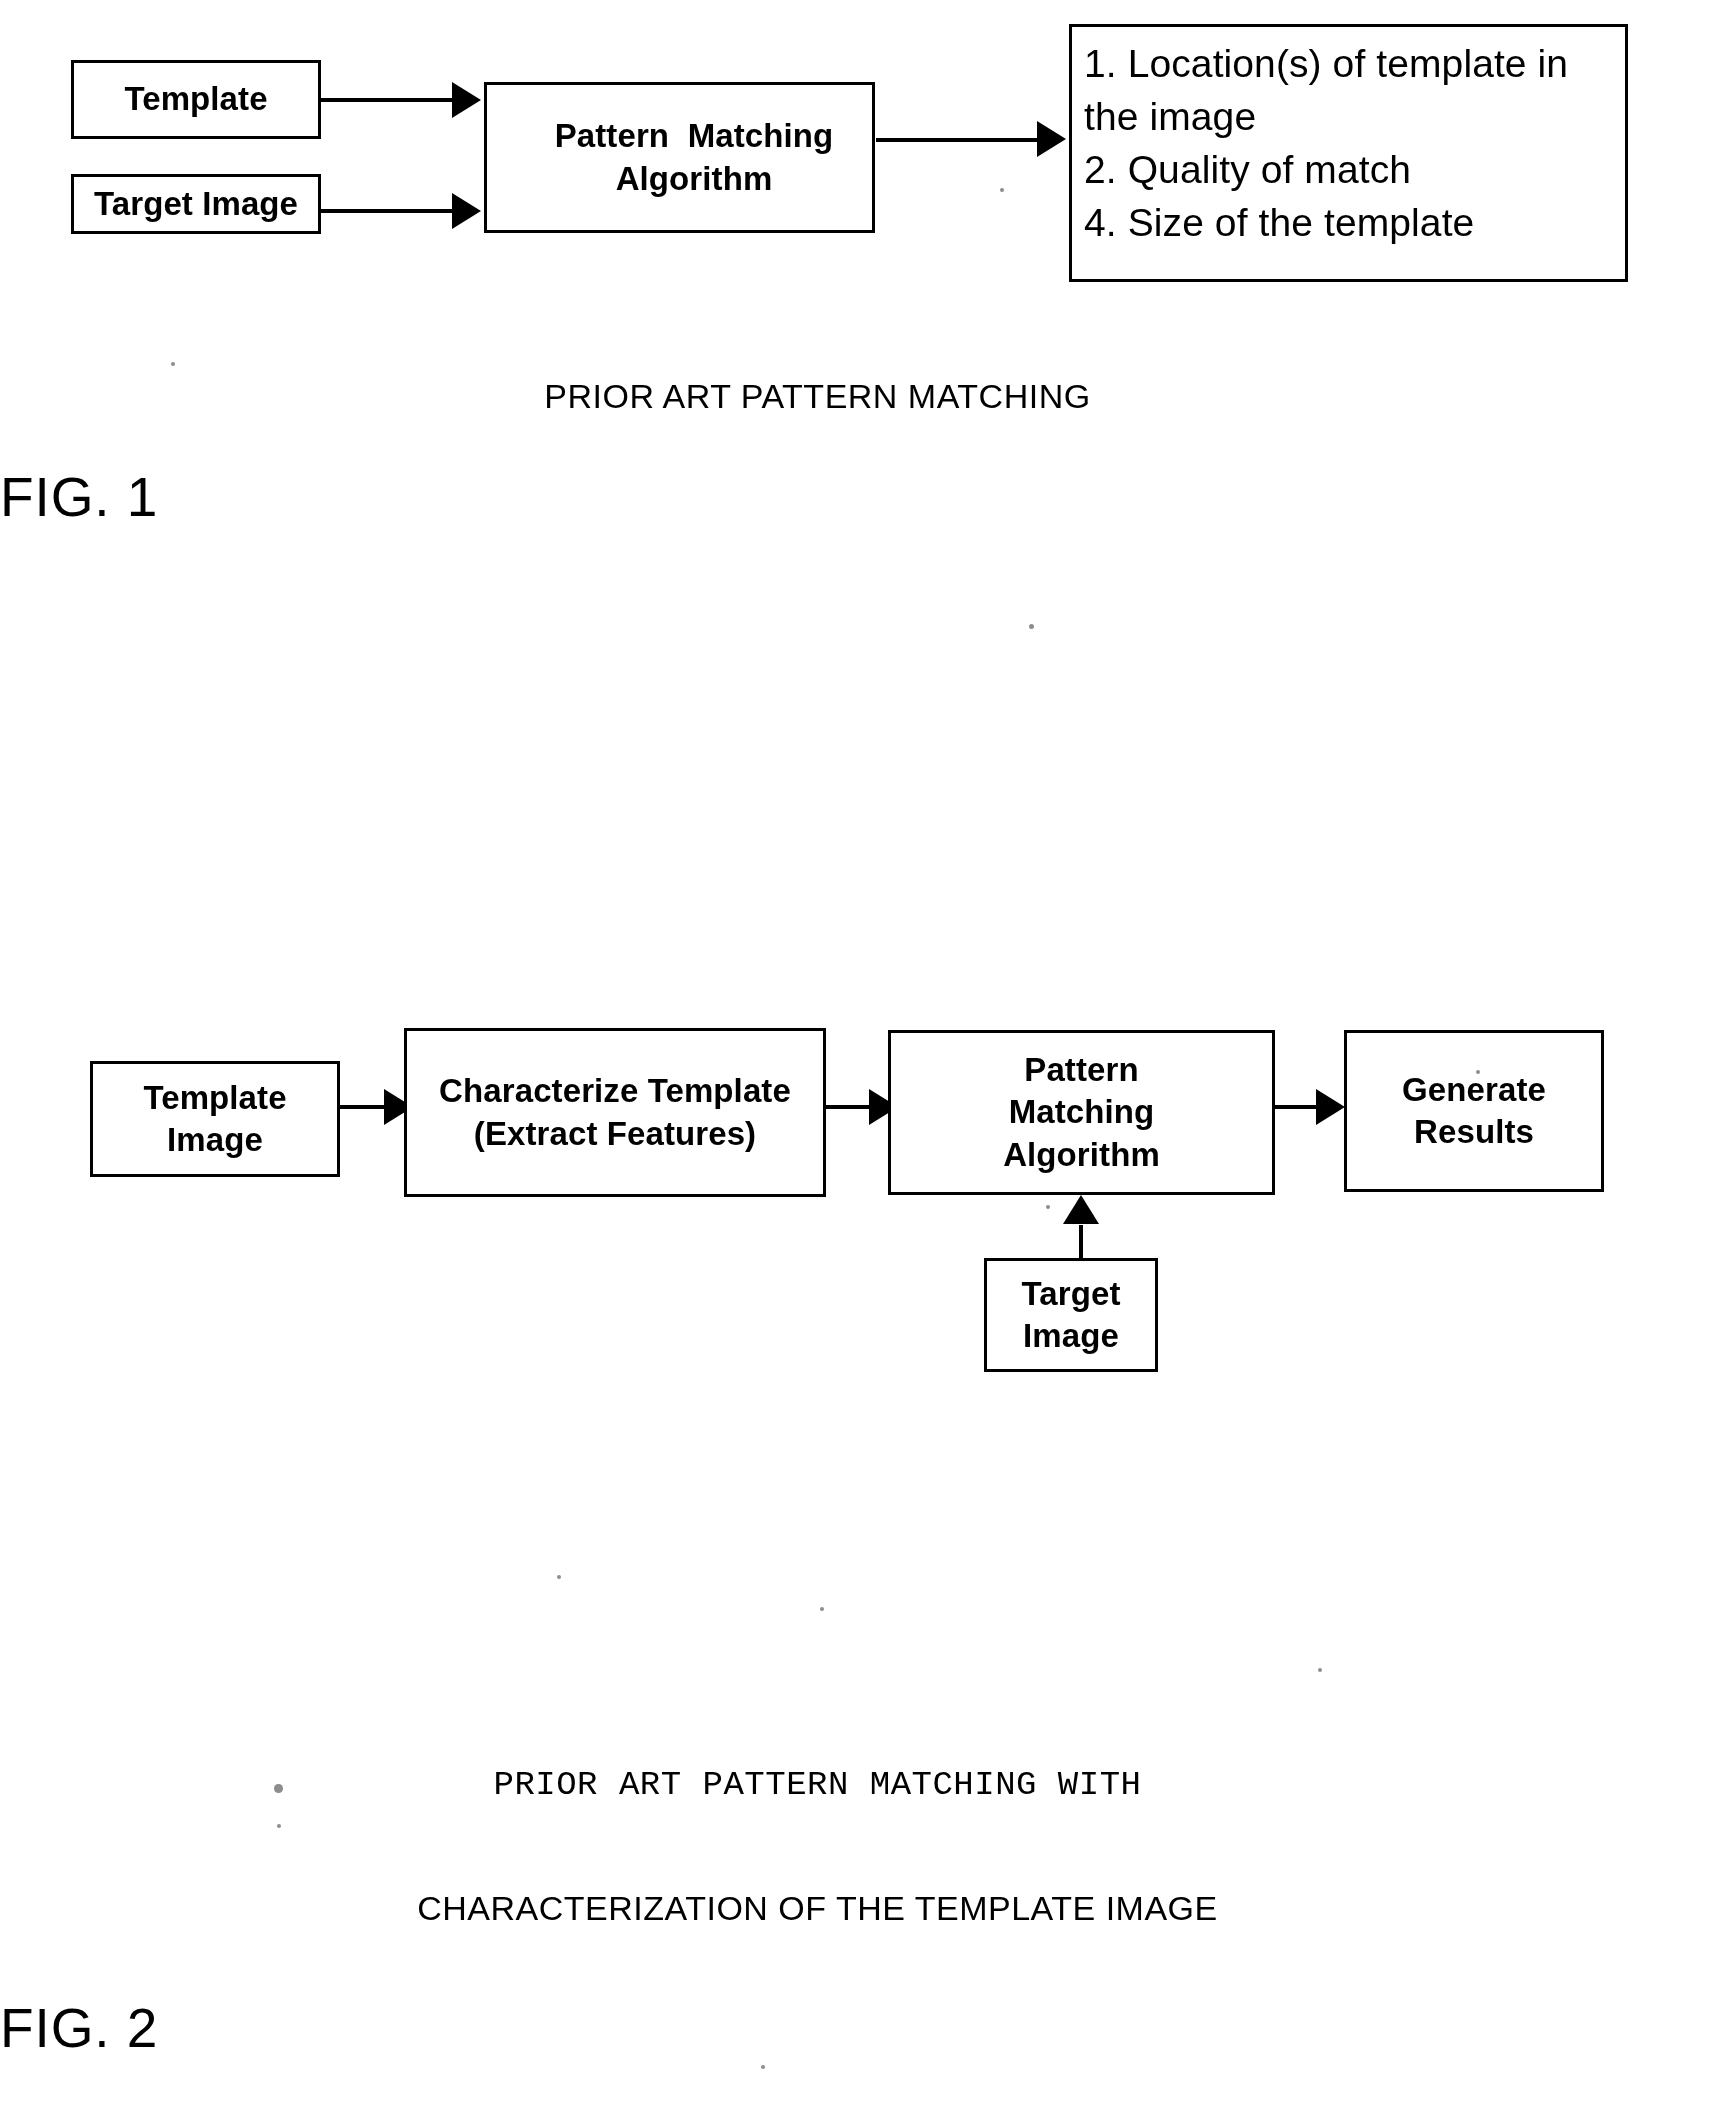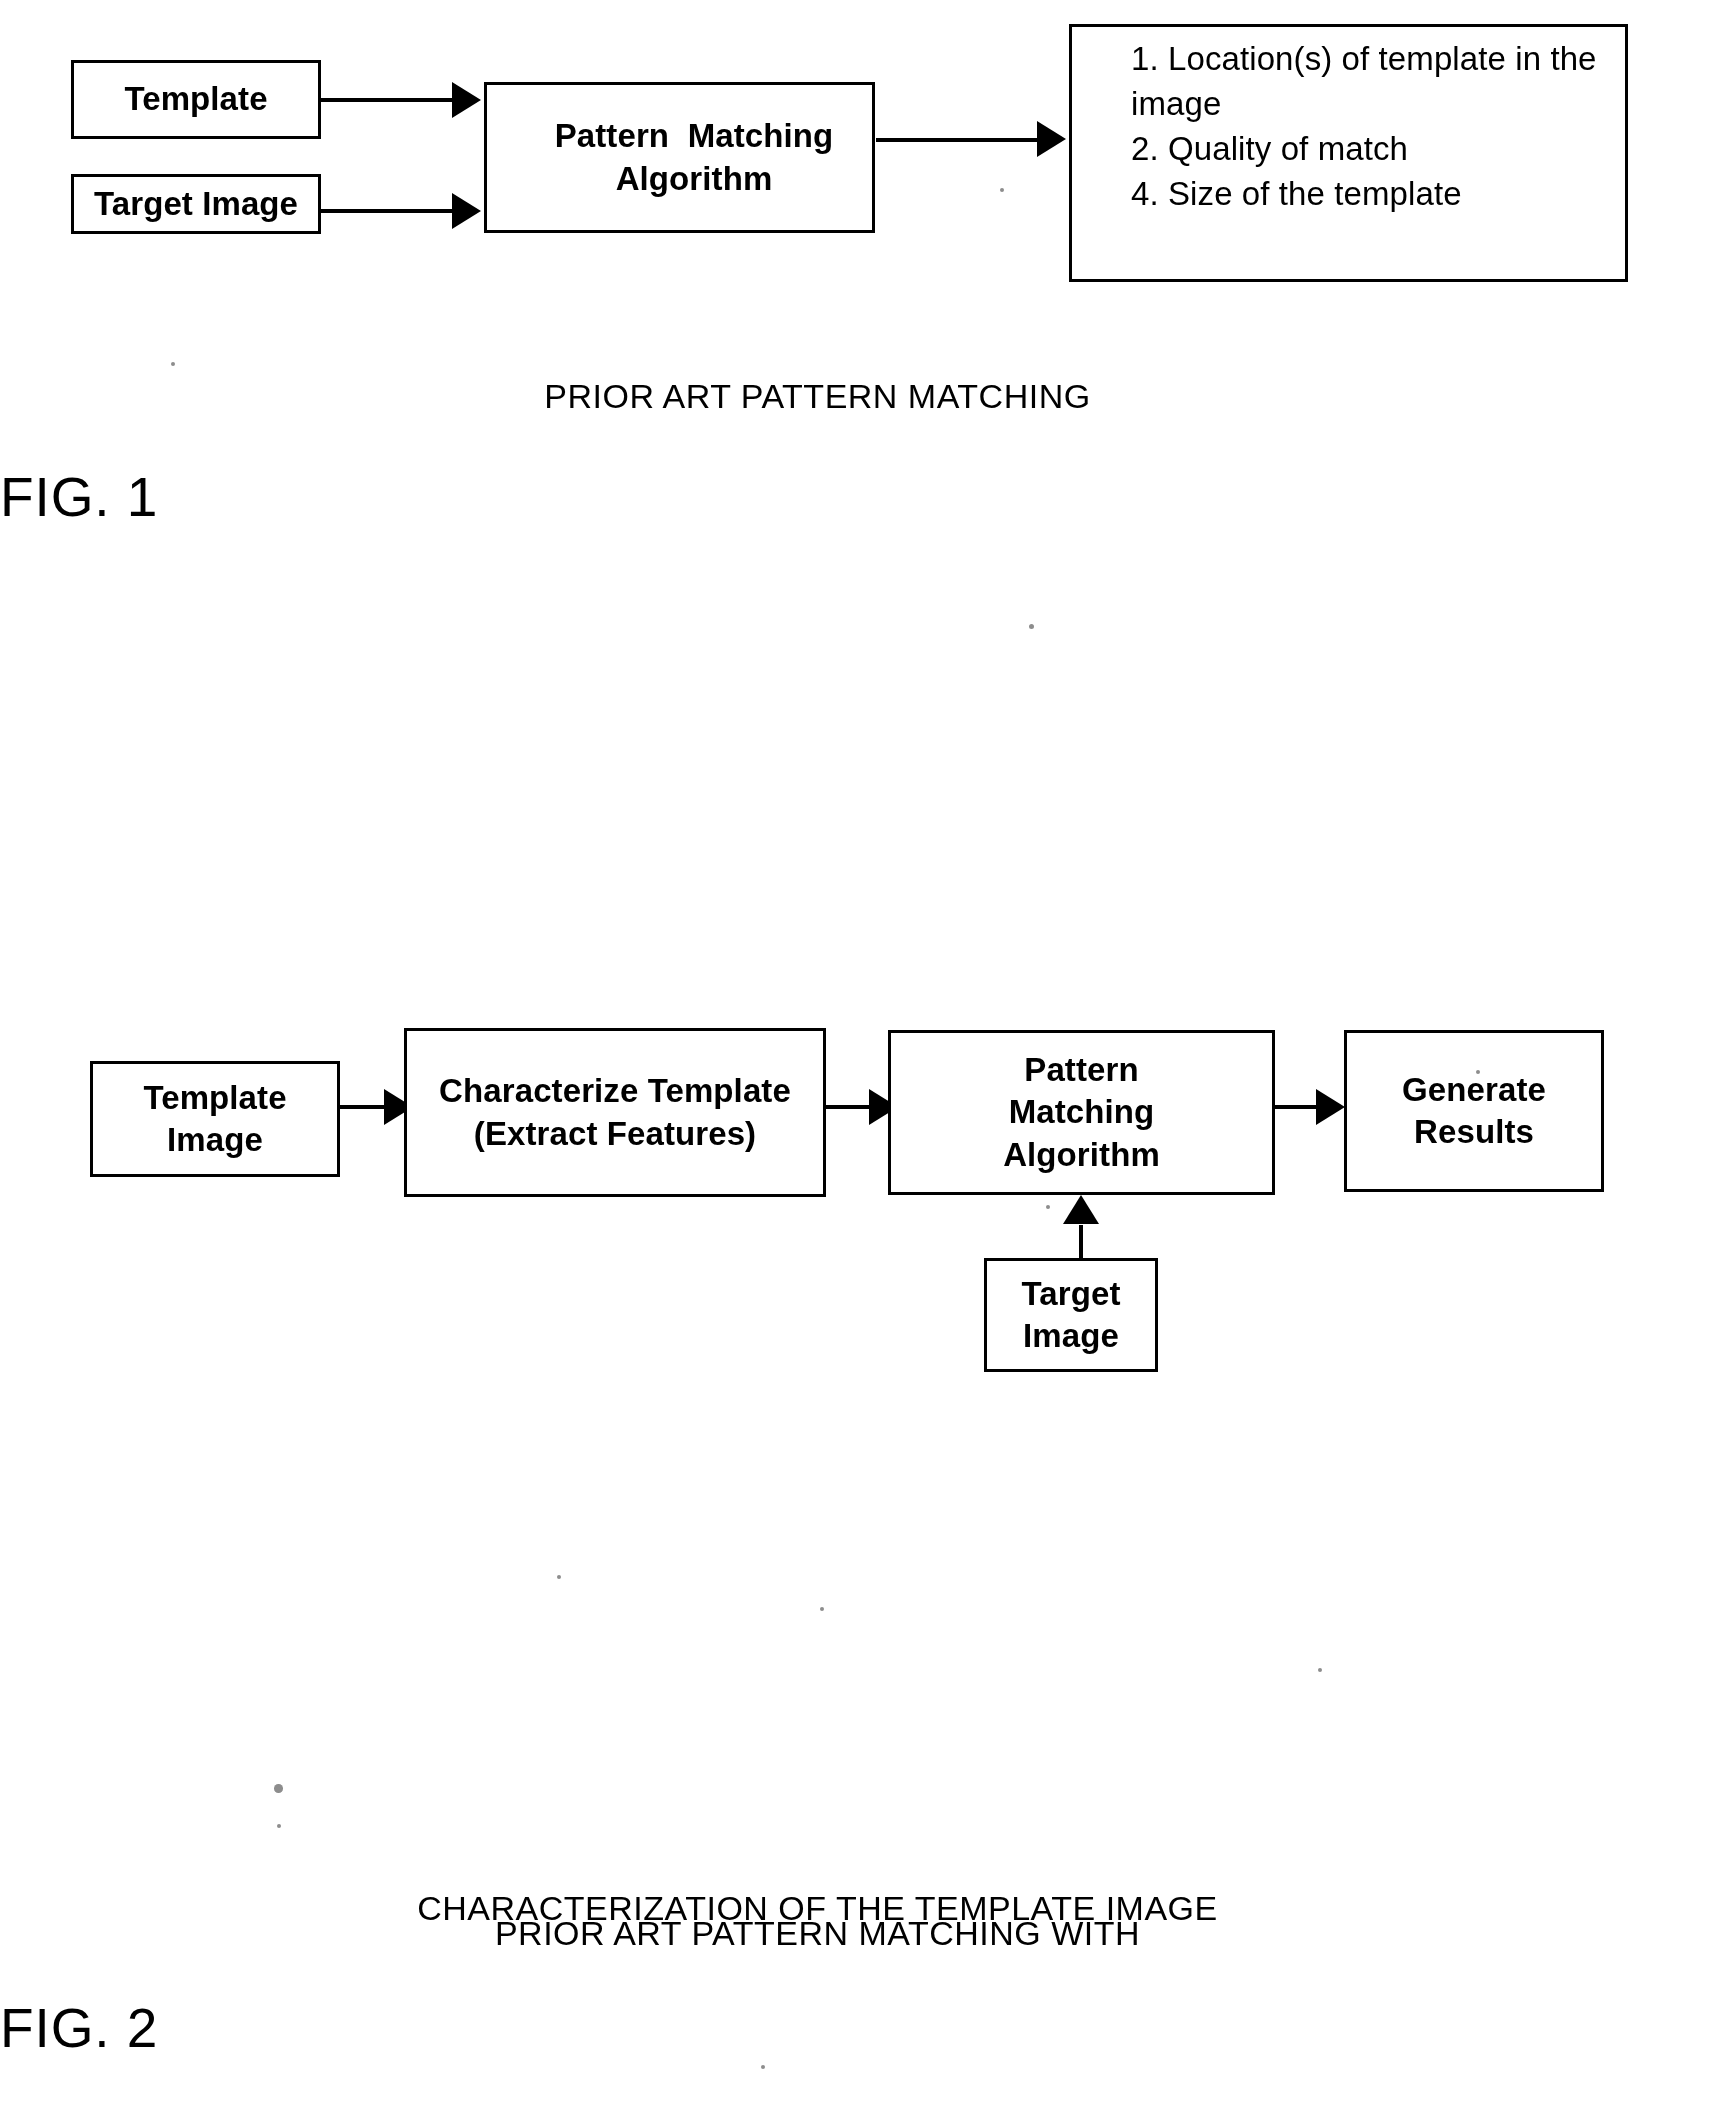--- a/index.html
+++ b/index.html
@@ -96,24 +96,23 @@
     border-radius: 50%;
   }
 
   
   .result-list {
     margin: 0;
     padding: 0;
     list-style: none;
   }
   .result-list li {
-    font-size: 33px;
+    font-size: 39px;
     line-height: 1.36;
     white-space: pre-wrap;
-    margin-left: 47px;
   }
 </style>
 </head>
 <body>
 
 <div id="page">
 
   <div class="box" style="left:71px; top:60px; width:250px; height:79px;">
     <span class="line">Template</span>
   </div>
@@ -178,21 +177,21 @@
   </div>
 
   <div class="vline" style="left:1079px; top:1225px; width:4.3px; height:103px;"></div>
   <div class="arrow-up" style="left:1063px; top:1195px;"></div>
 
   <div class="box" style="left:984px; top:1258px; width:174px; height:114px;">
     <span class="line">Target</span>
     <span class="line">Image</span>
   </div>
 
-  <div class="caption" style="left:0px; top:1914px; width:1635px;">PRIOR ART PATTERN MATCHING WITH</div>
+  <div class="caption" style="left:0px; top:1766px; width:1635px;font-family:Liberation Mono, monospace;">PRIOR ART PATTERN MATCHING WITH</div>
   <div class="caption" style="left:0px; top:1889px; width:1635px;">CHARACTERIZATION OF THE TEMPLATE IMAGE</div>
   <div class="figlabel" style="left:0px; top:1996px; width:1635px;">FIG. 2</div>
 
   <div class="speck" style="left:171px; top:362px; width:4.3px; height:4.3px;"></div>
   <div class="speck" style="left:1000px; top:188px; width:4.3px; height:4.3px;"></div>
   <div class="speck" style="left:1029px; top:624px; width:5.2px; height:5.2px;"></div>
   <div class="speck" style="left:557px; top:1575px; width:4.3px; height:4.3px;"></div>
   <div class="speck" style="left:820px; top:1607px; width:4.3px; height:4.3px;"></div>
   <div class="speck" style="left:1318px; top:1668px; width:4.3px; height:4.3px;"></div>
   <div class="speck" style="left:274px; top:1784px; width:8.6px; height:8.6px;"></div>

